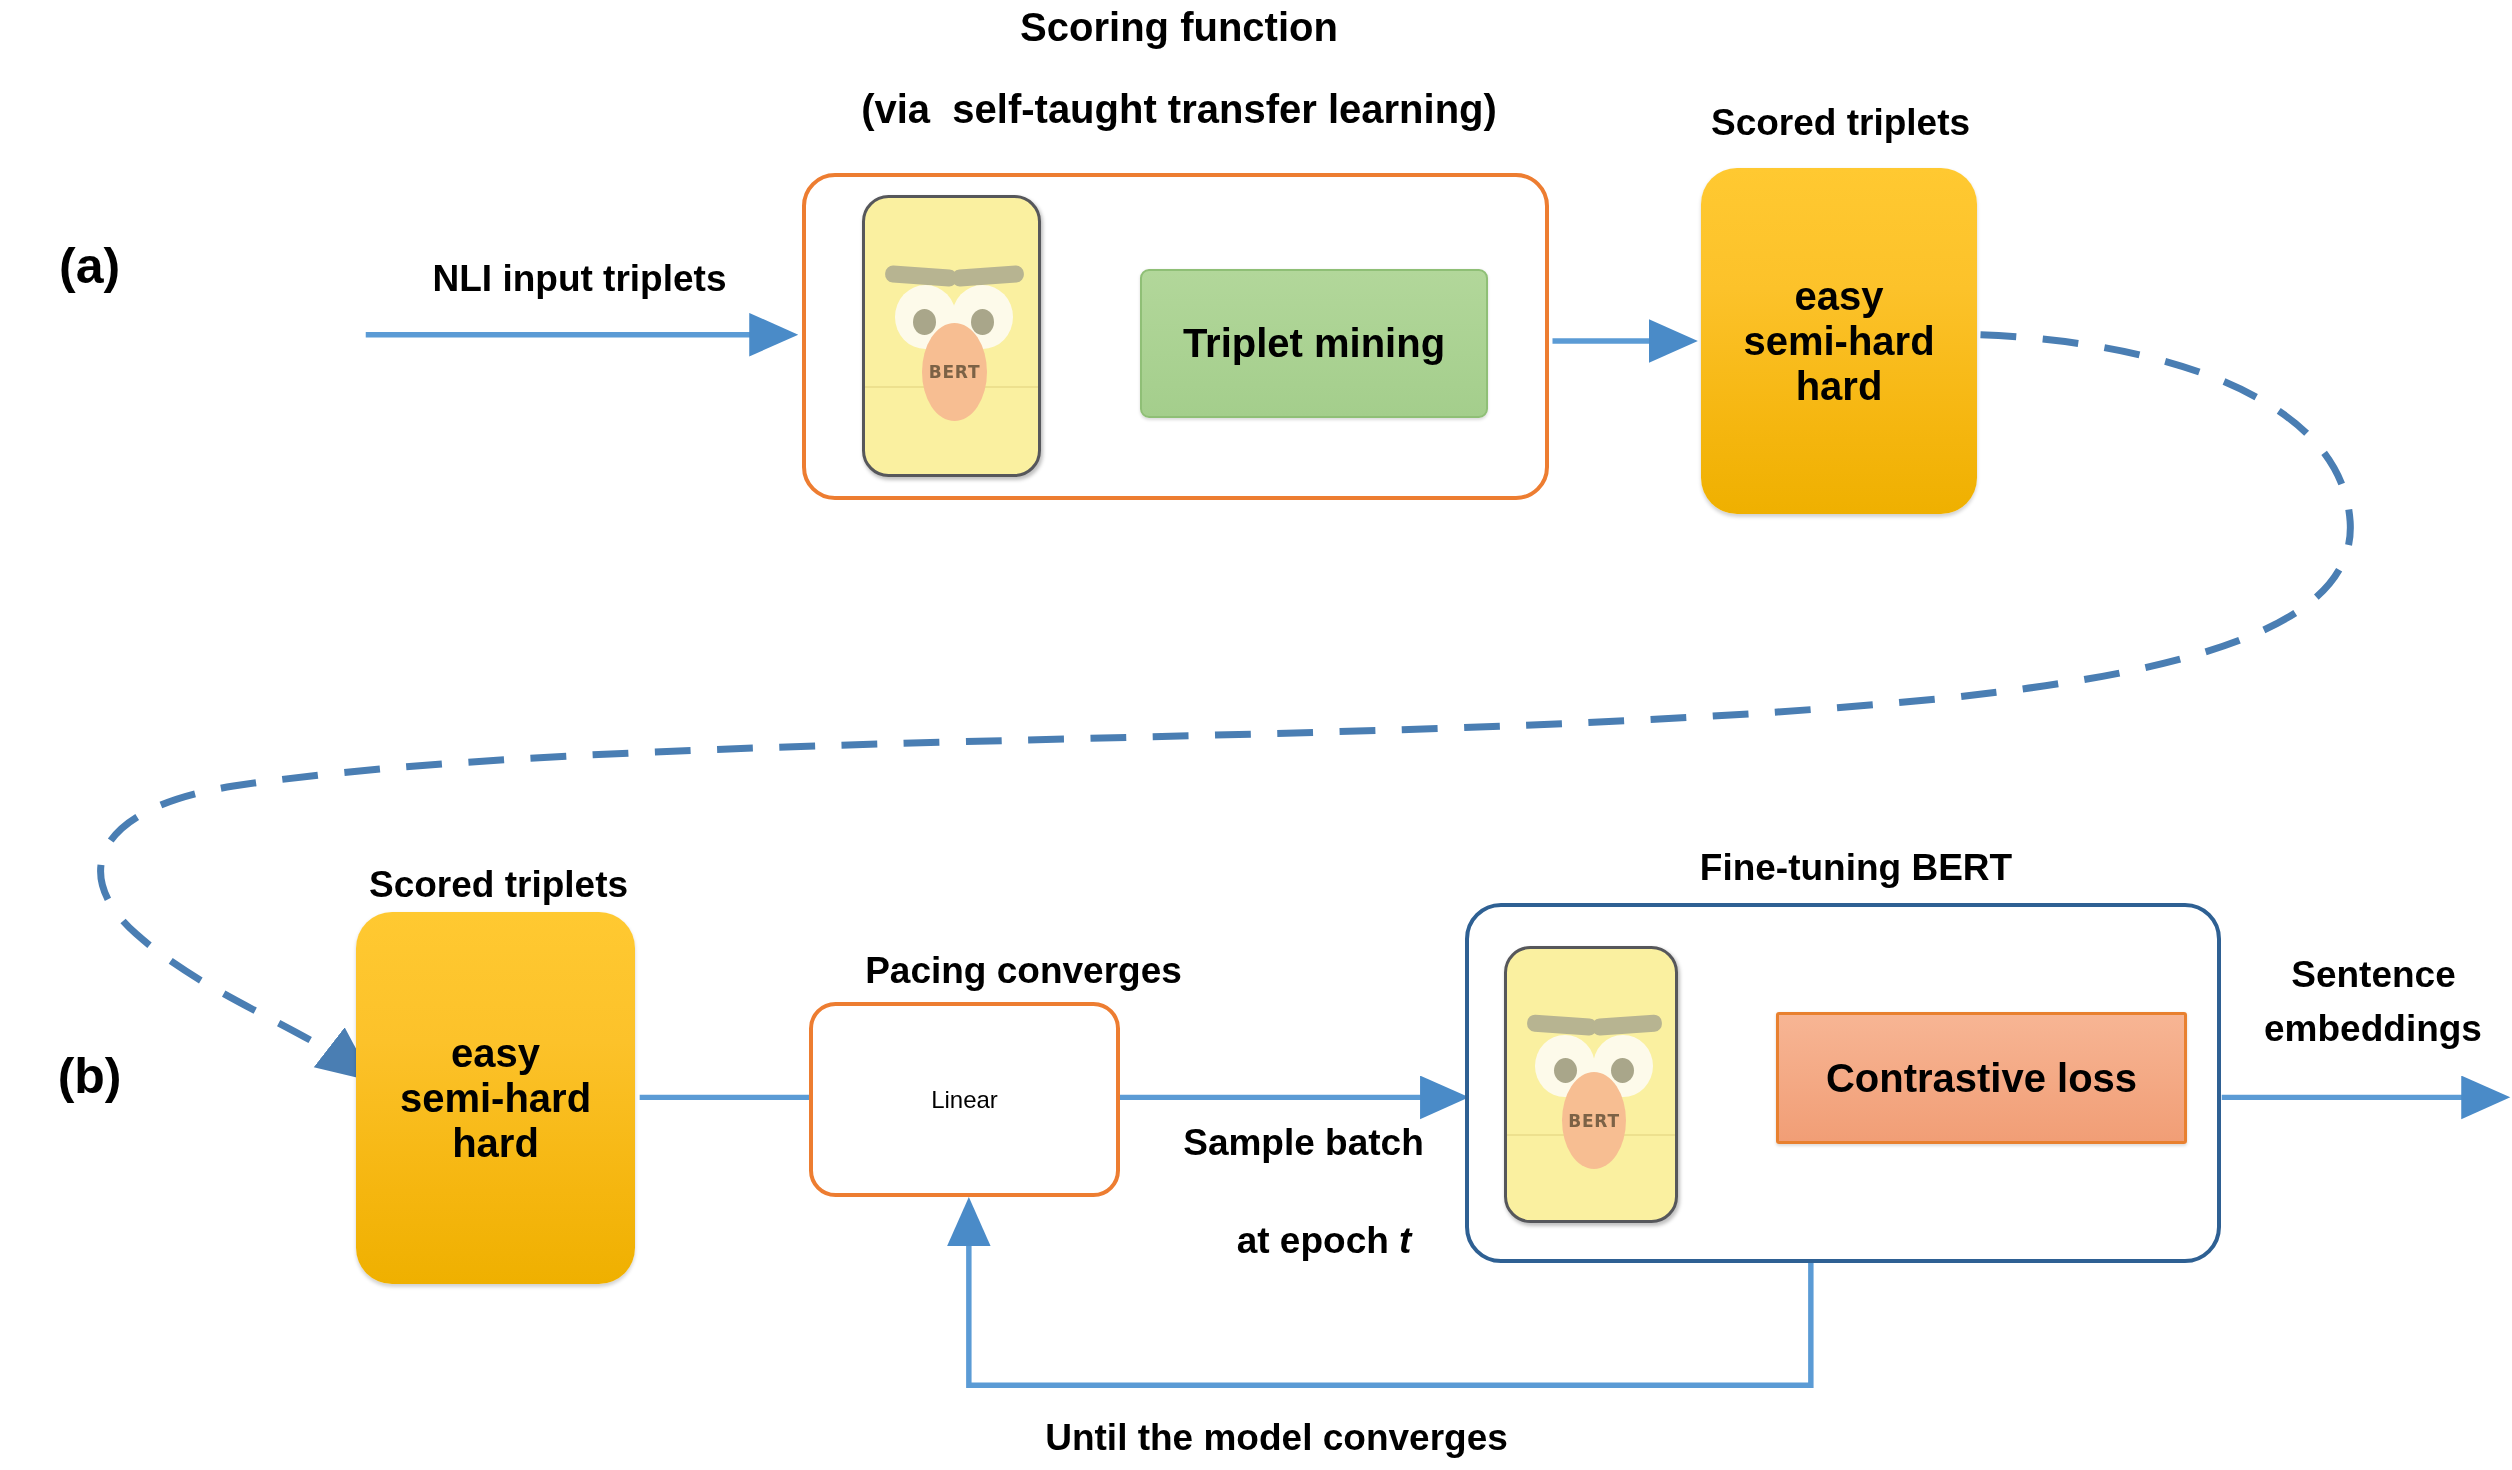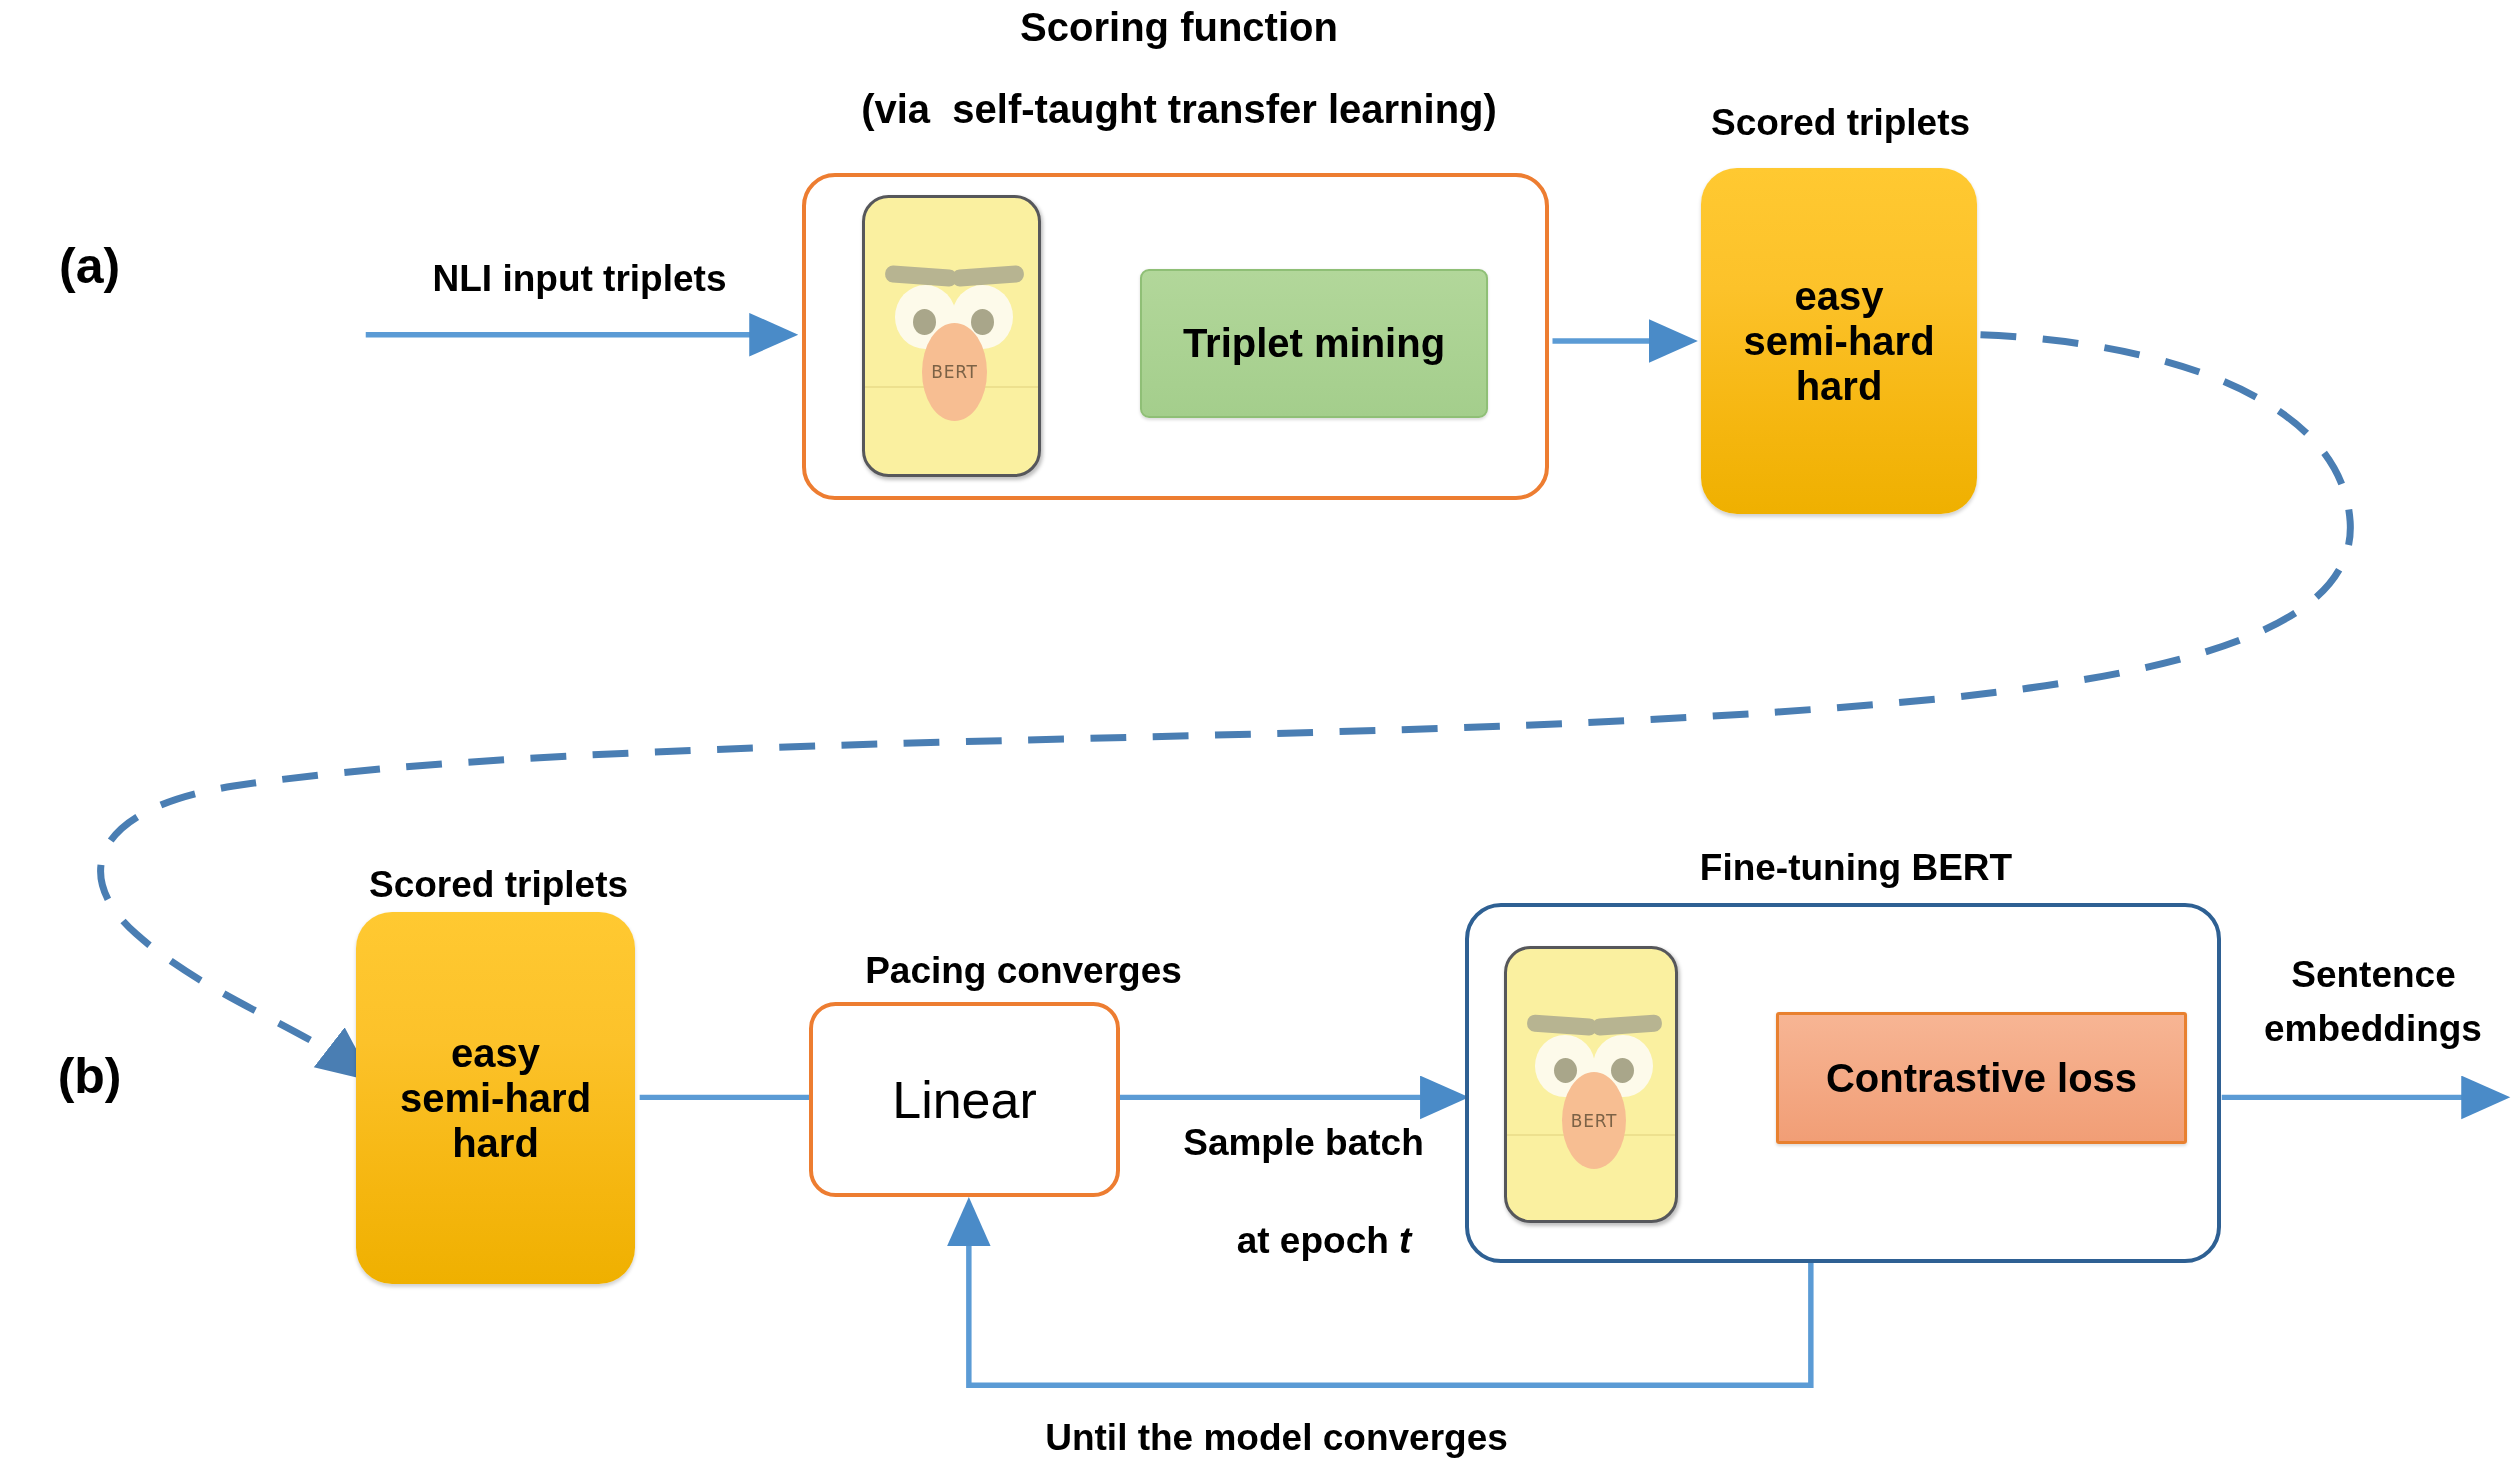--- a/index.html
+++ b/index.html
@@ -85,21 +85,21 @@
     display:flex;align-items:center;justify-content:center;
     font-size:40px;font-weight:bold;color:#000;
     box-shadow:0 1.6px 3.1px rgba(0,0,0,.14);
   }
   .linear-box{
     background:#ffffff;
     border:4.7px solid #ED7D31;
     border-radius:26.5px;
     box-sizing:border-box;
     display:flex;align-items:center;justify-content:center;
-    font-size:52px;font-weight:normal;color:#000;
+    font-size:24px;font-weight:normal;color:#000;
   }
 
   
   .bert{
     position:absolute;
     background:#FAF0A0;
     border:3.9px solid #56575B;
     border-radius:26.5px;
     box-sizing:border-box;
     overflow:hidden;
@@ -127,21 +127,21 @@
     border-radius:50%;
   }
   .bert .nose{
     position:absolute;
     background:#F7BE92;
     border-radius:50%;
     display:flex;align-items:center;justify-content:center;
   }
   .bert .nose span{
     color:#7C6246;
-    font-weight:normal;
+    font-weight:bold;
     letter-spacing:0.8px;
     font-family:"DejaVu Sans",sans-serif;
   }
 </style>
 </head>
 <body>
 
 <div id="stage">
 
   <svg id="svg-layer" viewBox="0 0 3228 1890">

